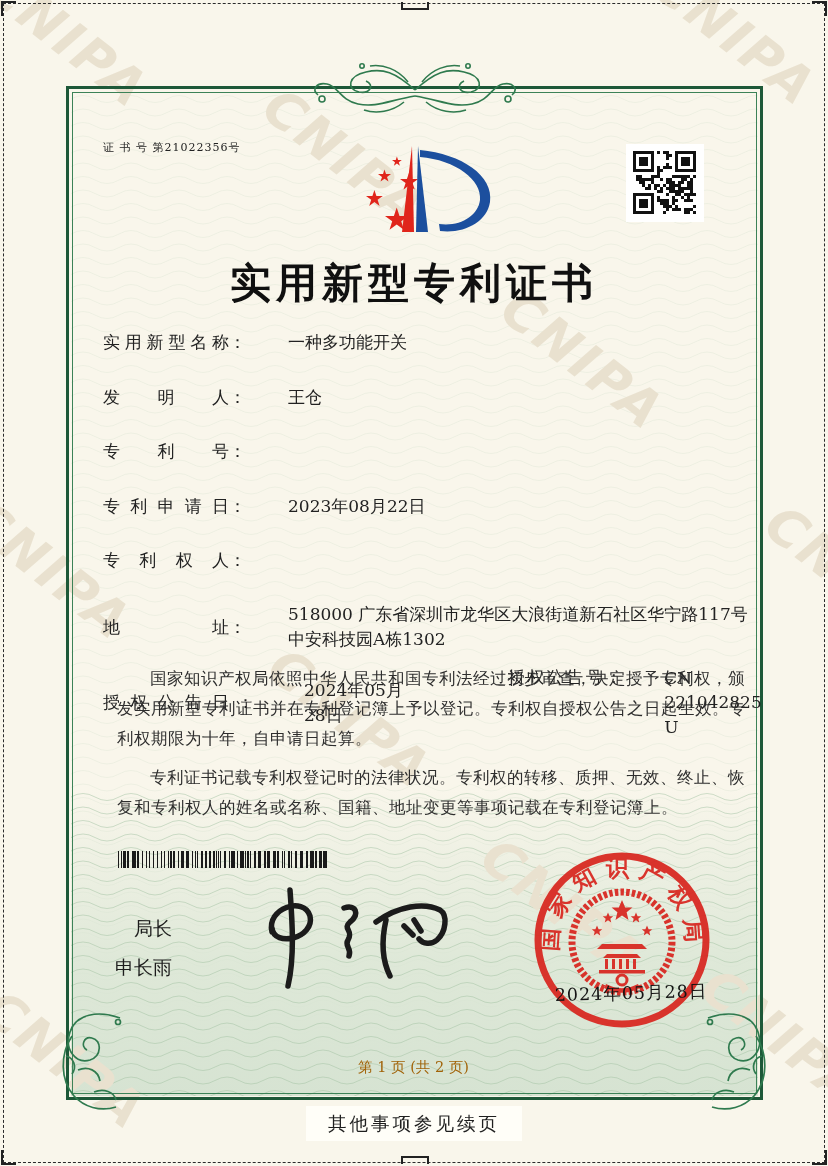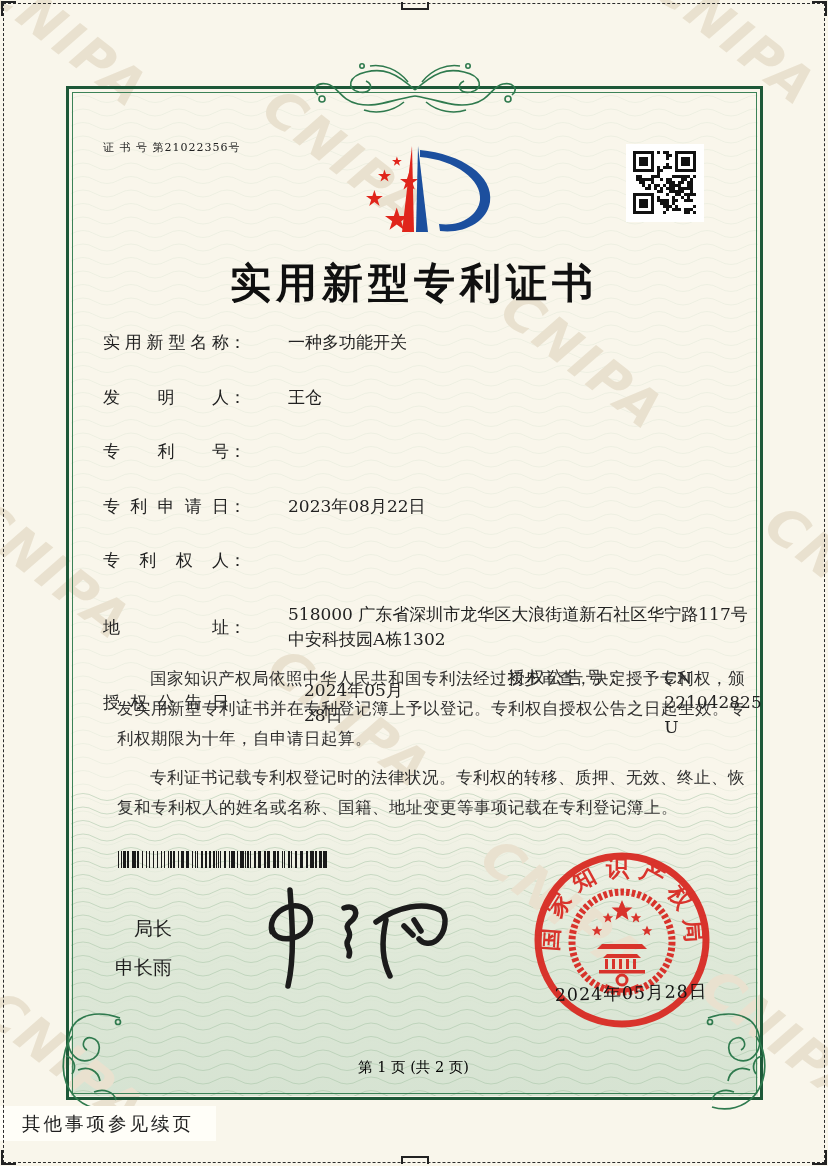--- a/index.html
+++ b/index.html
@@ -36,22 +36,22 @@
       letter-spacing:.5px;}
   .paras p{margin:0 0 9px 14px;text-indent:2em;}
   .barcode{left:118px;top:851px;}
   .sig-block{left:115px;top:916px;font-family:"DejaVu Sans","Liberation Sans",sans-serif;
       font-size:19px;color:#1c1c1c;text-align:right;}
   .sig-block div{margin-bottom:13px;}
   .signature{left:246px;top:878px;z-index:4;}
   .seal{left:527px;top:845px;z-index:4;}
   .seal-date{left:528px;top:981px;width:206px;text-align:center;font-size:17.5px;color:#141414;
       letter-spacing:1px;transform:rotate(-1.5deg);z-index:5;}
-  .page-num{left:68px;top:1058px;width:691px;text-align:center;font-size:14.5px;color:#000000;}
-  .cont-note{left:0;top:1106px;width:828px;text-align:left;z-index:4;}
+  .page-num{left:68px;top:1058px;width:691px;text-align:center;font-size:14.5px;color:#a16207;}
+  .cont-note{left:0;top:1106px;width:828px;text-align:center;z-index:4;}
   .cont-note span{display:inline-block;background:#fffef8;padding:5px 22px;font-size:18.5px;
       letter-spacing:3px;color:#1f1f1f;}
   .ornament{position:absolute;z-index:3;}
 </style>
 </head>
 <body>
 
 <div id="page">
 
   <svg class="waves-all" id="wavesAll" width="687" height="1000">

